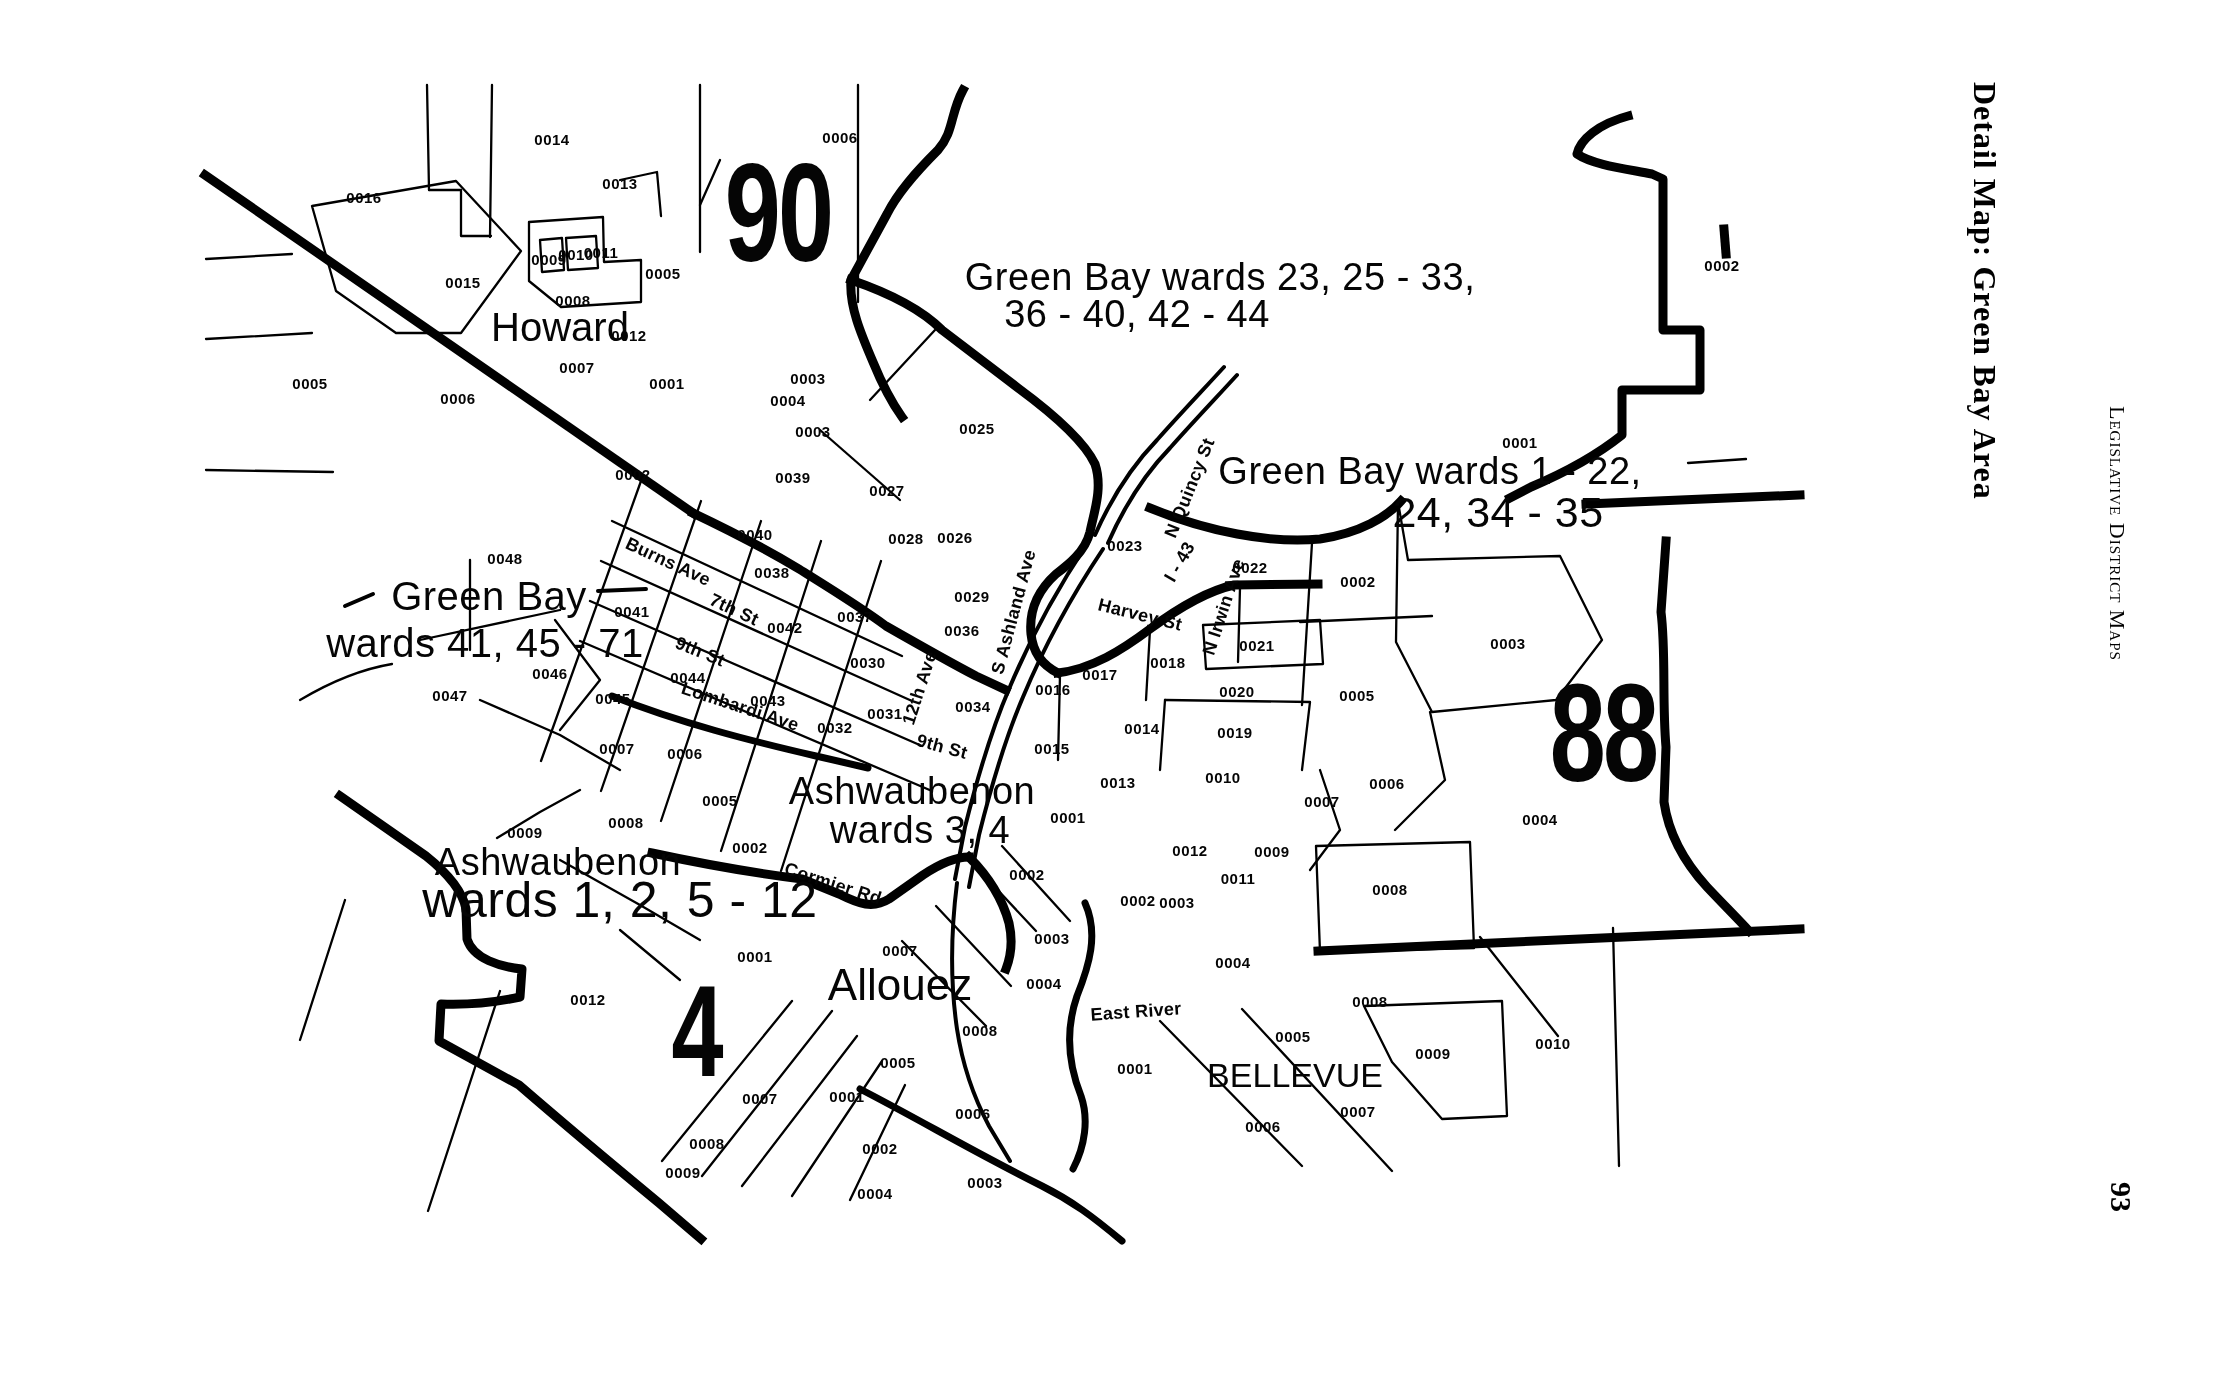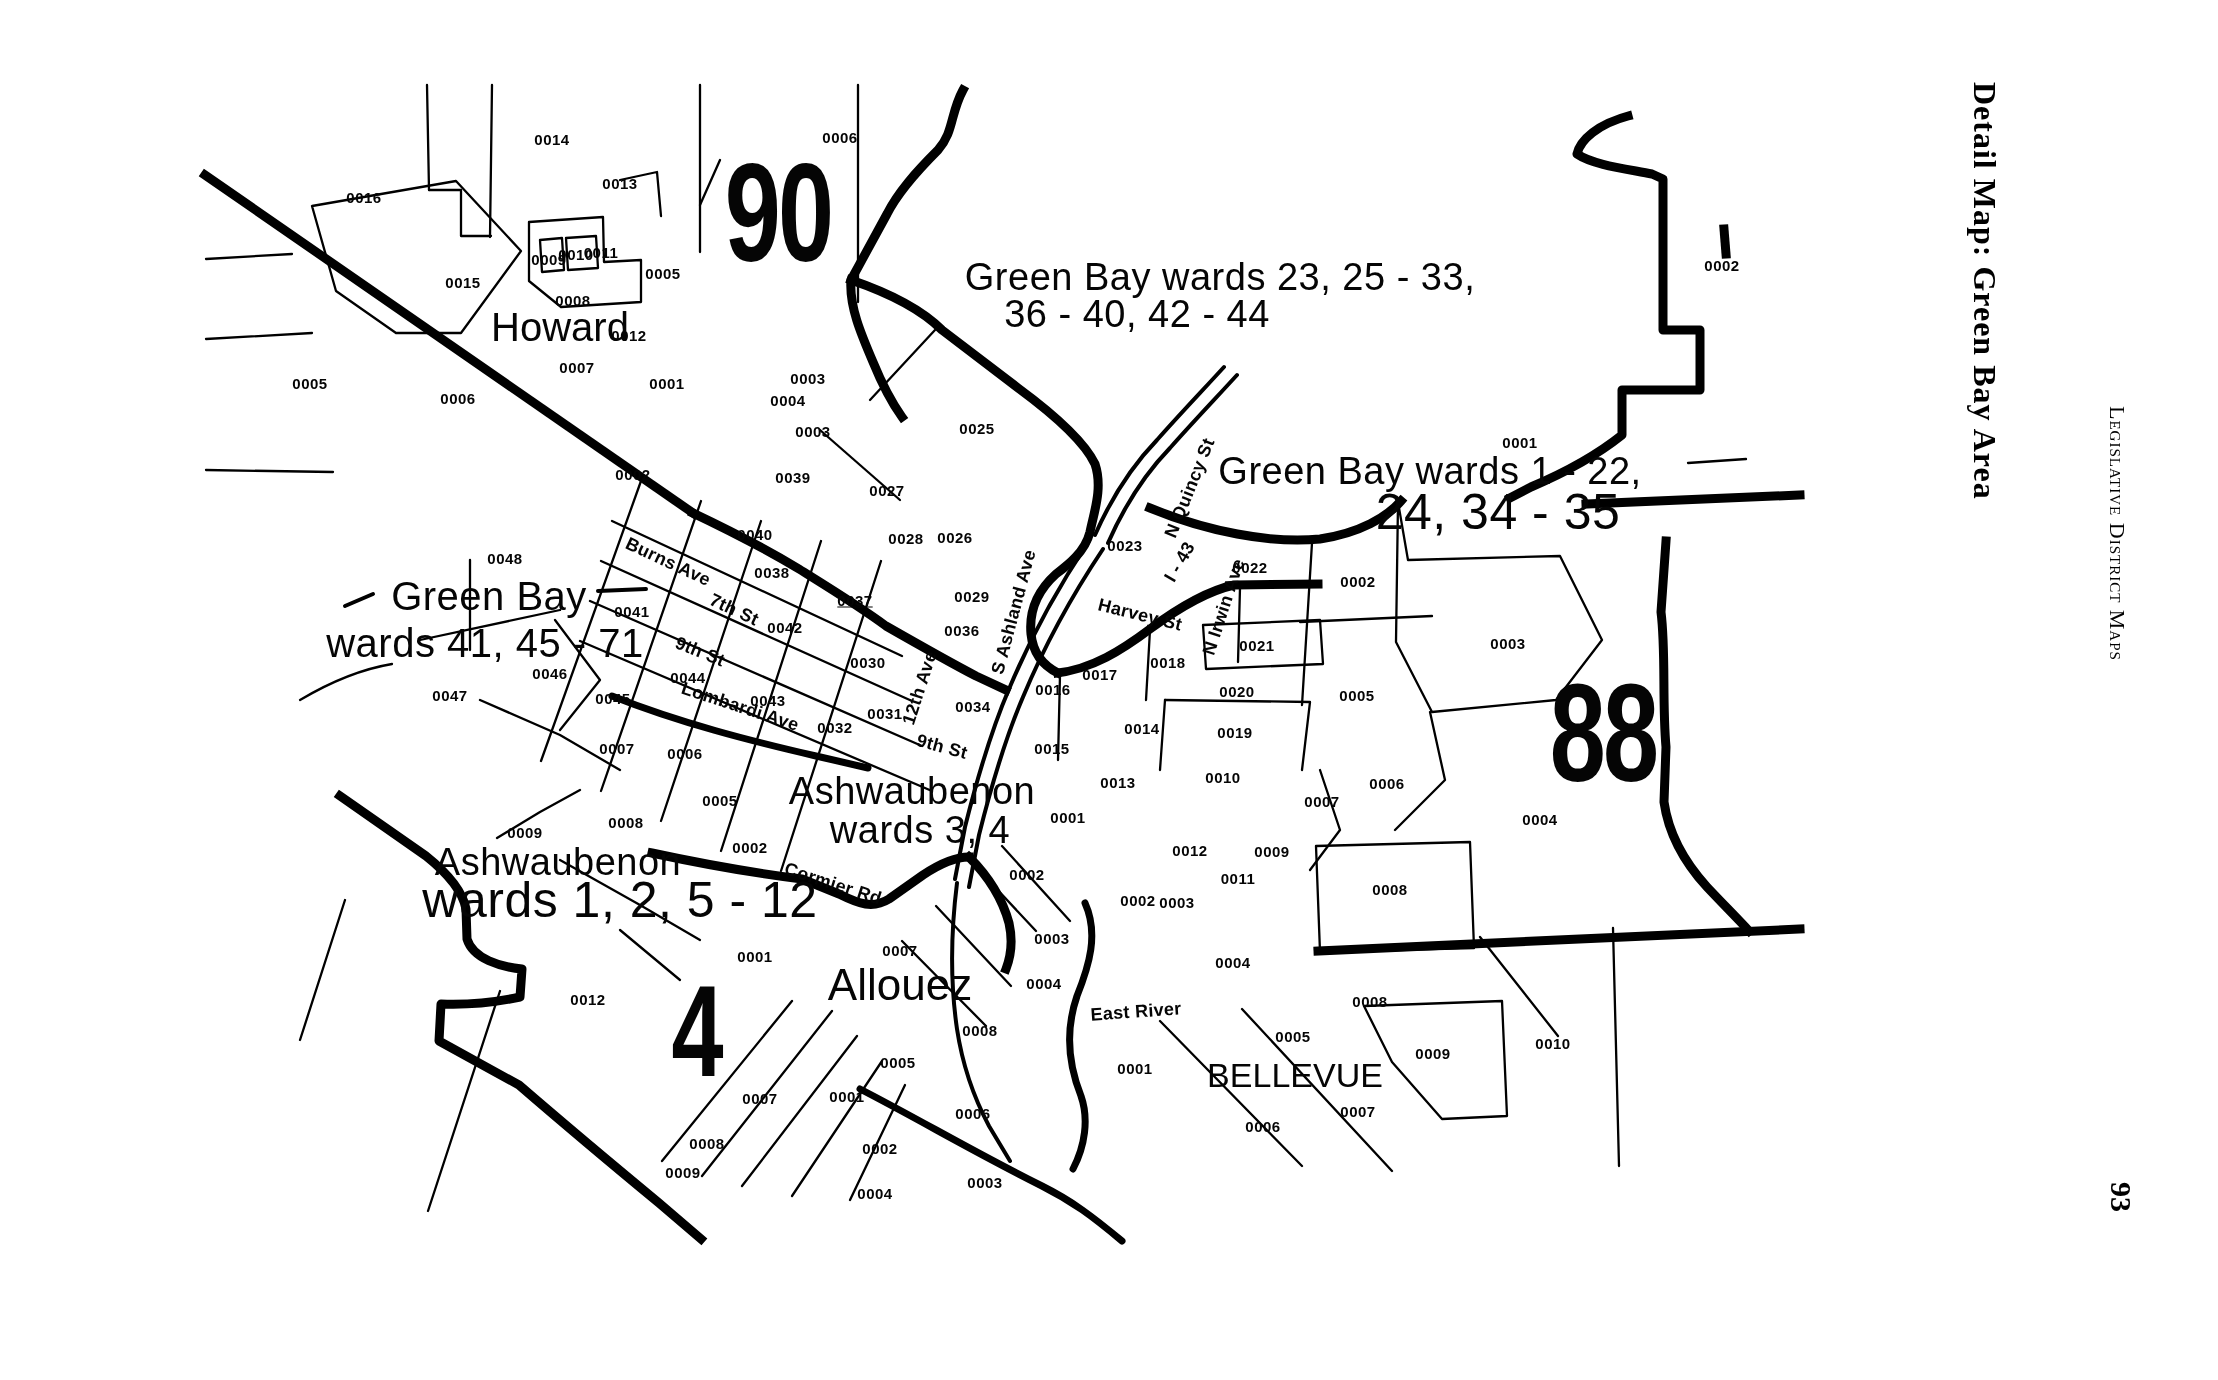--- a/index.html
+++ b/index.html
@@ -125,21 +125,21 @@
         <path d="M720,160 L700,205"></path>
       </g>
     </svg>
     <div id="labels-layer">
         <span class="lbl district" style="left: 778px; top: 213px; font-size: 140px;">90</span>
         <span class="lbl district" style="left: 1603px; top: 733px; font-size: 140px;">88</span>
         <span class="lbl district" style="left: 696px; top: 1031px; font-size: 130px;">4</span>
         <span class="lbl annot" style="left: 1220px; top: 277px; font-size: 38px;">Green Bay wards 23, 25 - 33,</span>
         <span class="lbl annot" style="left: 1137px; top: 314px; font-size: 38px;">36 - 40, 42 - 44</span>
         <span class="lbl annot" style="left: 1430px; top: 471px; font-size: 38px;">Green Bay wards 1 - 22,</span>
-        <span class="lbl annot" style="left: 1498px; top: 512px; font-size: 50px;">24, 34 - 35</span>
+        <span class="lbl annot" style="left: 1498px; top: 512px; font-size: 43px;">24, 34 - 35</span>
         <span class="lbl annot" style="left: 489px; top: 596px; font-size: 40px;">Green Bay</span>
         <span class="lbl annot" style="left: 485px; top: 643px; font-size: 40px;">wards 41, 45 - 71</span>
         <span class="lbl annot" style="left: 912px; top: 791px; font-size: 38px;">Ashwaubenon</span>
         <span class="lbl annot" style="left: 920px; top: 830px; font-size: 38px;">wards 3, 4</span>
         <span class="lbl annot" style="left: 558px; top: 862px; font-size: 38px;">Ashwaubenon</span>
         <span class="lbl annot" style="left: 620px; top: 900px; font-size: 50px;">wards 1, 2, 5 - 12</span>
         <span class="lbl place" style="left: 560px; top: 327px; font-size: 40px;">Howard</span>
         <span class="lbl place" style="left: 900px; top: 985px; font-size: 44px;">Allouez</span>
         <span class="lbl place" style="left: 1295px; top: 1075px; font-size: 34px;">BELLEVUE</span>
         <span class="lbl street" style="left: 668px; top: 562px; transform: translate(-50%, -50%) rotate(25deg);">Burns Ave</span>
@@ -183,21 +183,21 @@
         <span class="lbl tract" style="left: 755px; top: 534px;">0040</span>
         <span class="lbl tract" style="left: 906px; top: 538px;">0028</span>
         <span class="lbl tract" style="left: 955px; top: 537px;">0026</span>
         <span class="lbl tract" style="left: 772px; top: 572px;">0038</span>
         <span class="lbl tract" style="left: 1125px; top: 545px;">0023</span>
         <span class="lbl tract" style="left: 1250px; top: 567px;">0022</span>
         <span class="lbl tract" style="left: 1358px; top: 581px;">0002</span>
         <span class="lbl tract" style="left: 632px; top: 611px;">0041</span>
         <span class="lbl tract" style="left: 785px; top: 627px;">0042</span>
         <span class="lbl tract" style="left: 972px; top: 596px;">0029</span>
-        <span class="lbl tract" style="left: 855px; top: 600px; text-decoration: underline;">0037</span>
+        <span class="lbl tract" style="left: 855px; top: 616px;">0037</span>
         <span class="lbl tract" style="left: 962px; top: 630px;">0036</span>
         <span class="lbl tract" style="left: 1257px; top: 645px;">0021</span>
         <span class="lbl tract" style="left: 1508px; top: 643px;">0003</span>
         <span class="lbl tract" style="left: 1168px; top: 662px;">0018</span>
         <span class="lbl tract" style="left: 868px; top: 662px;">0030</span>
         <span class="lbl tract" style="left: 1100px; top: 674px;">0017</span>
         <span class="lbl tract" style="left: 1053px; top: 689px;">0016</span>
         <span class="lbl tract" style="left: 1237px; top: 691px;">0020</span>
         <span class="lbl tract" style="left: 1357px; top: 695px;">0005</span>
         <span class="lbl tract" style="left: 688px; top: 677px;">0044</span>

